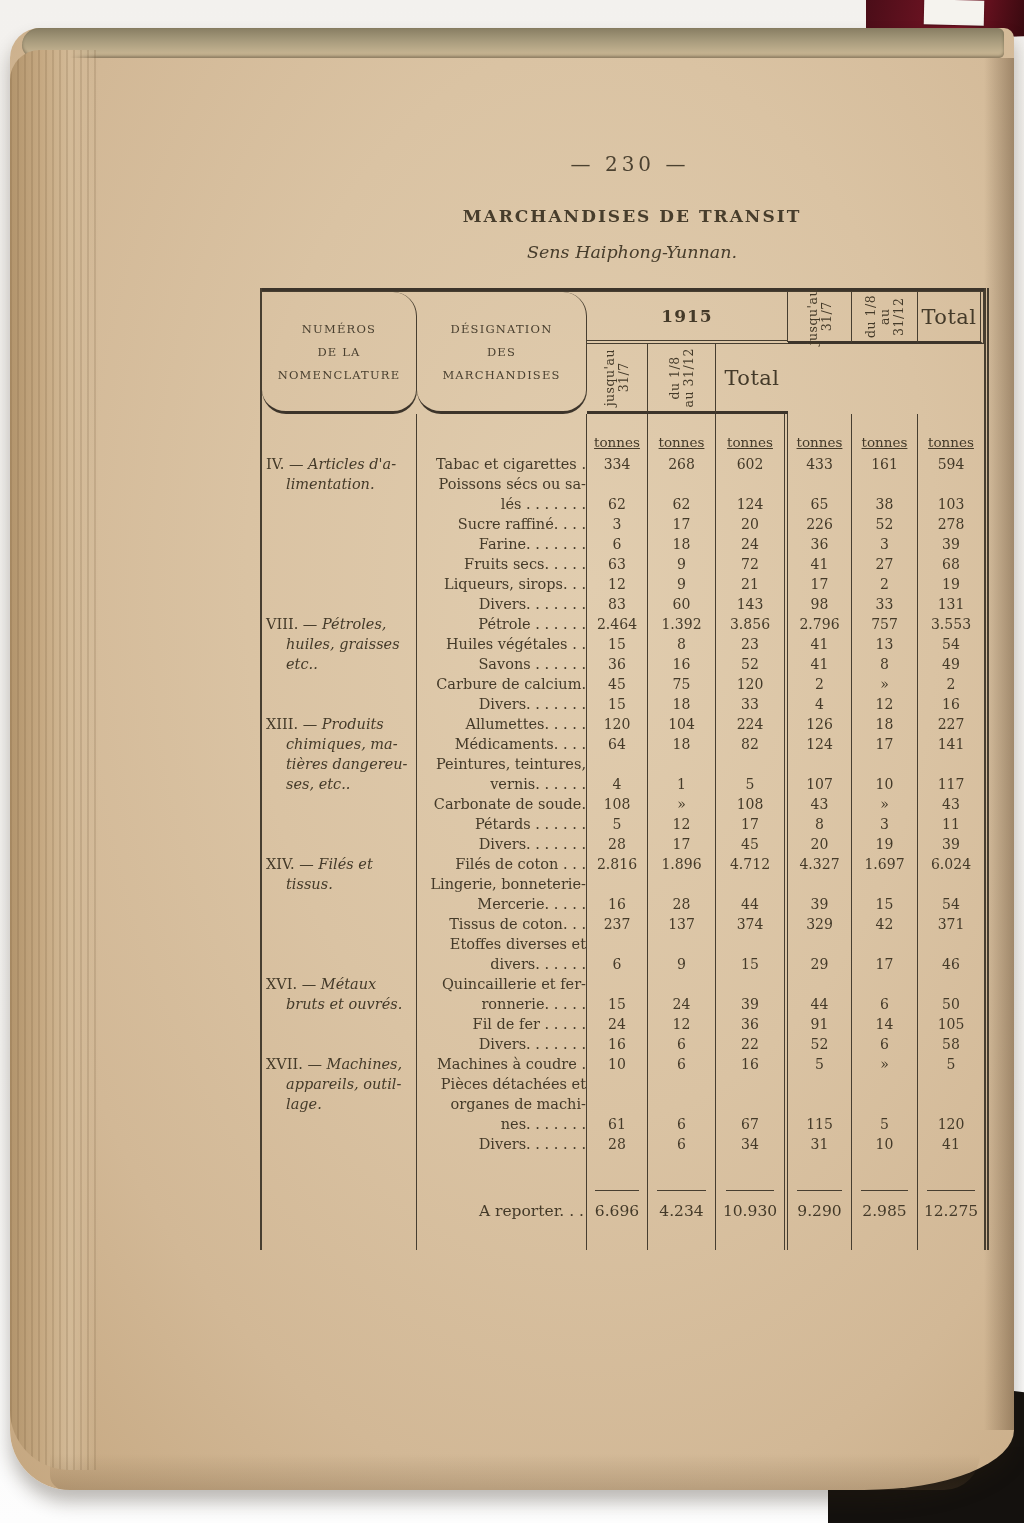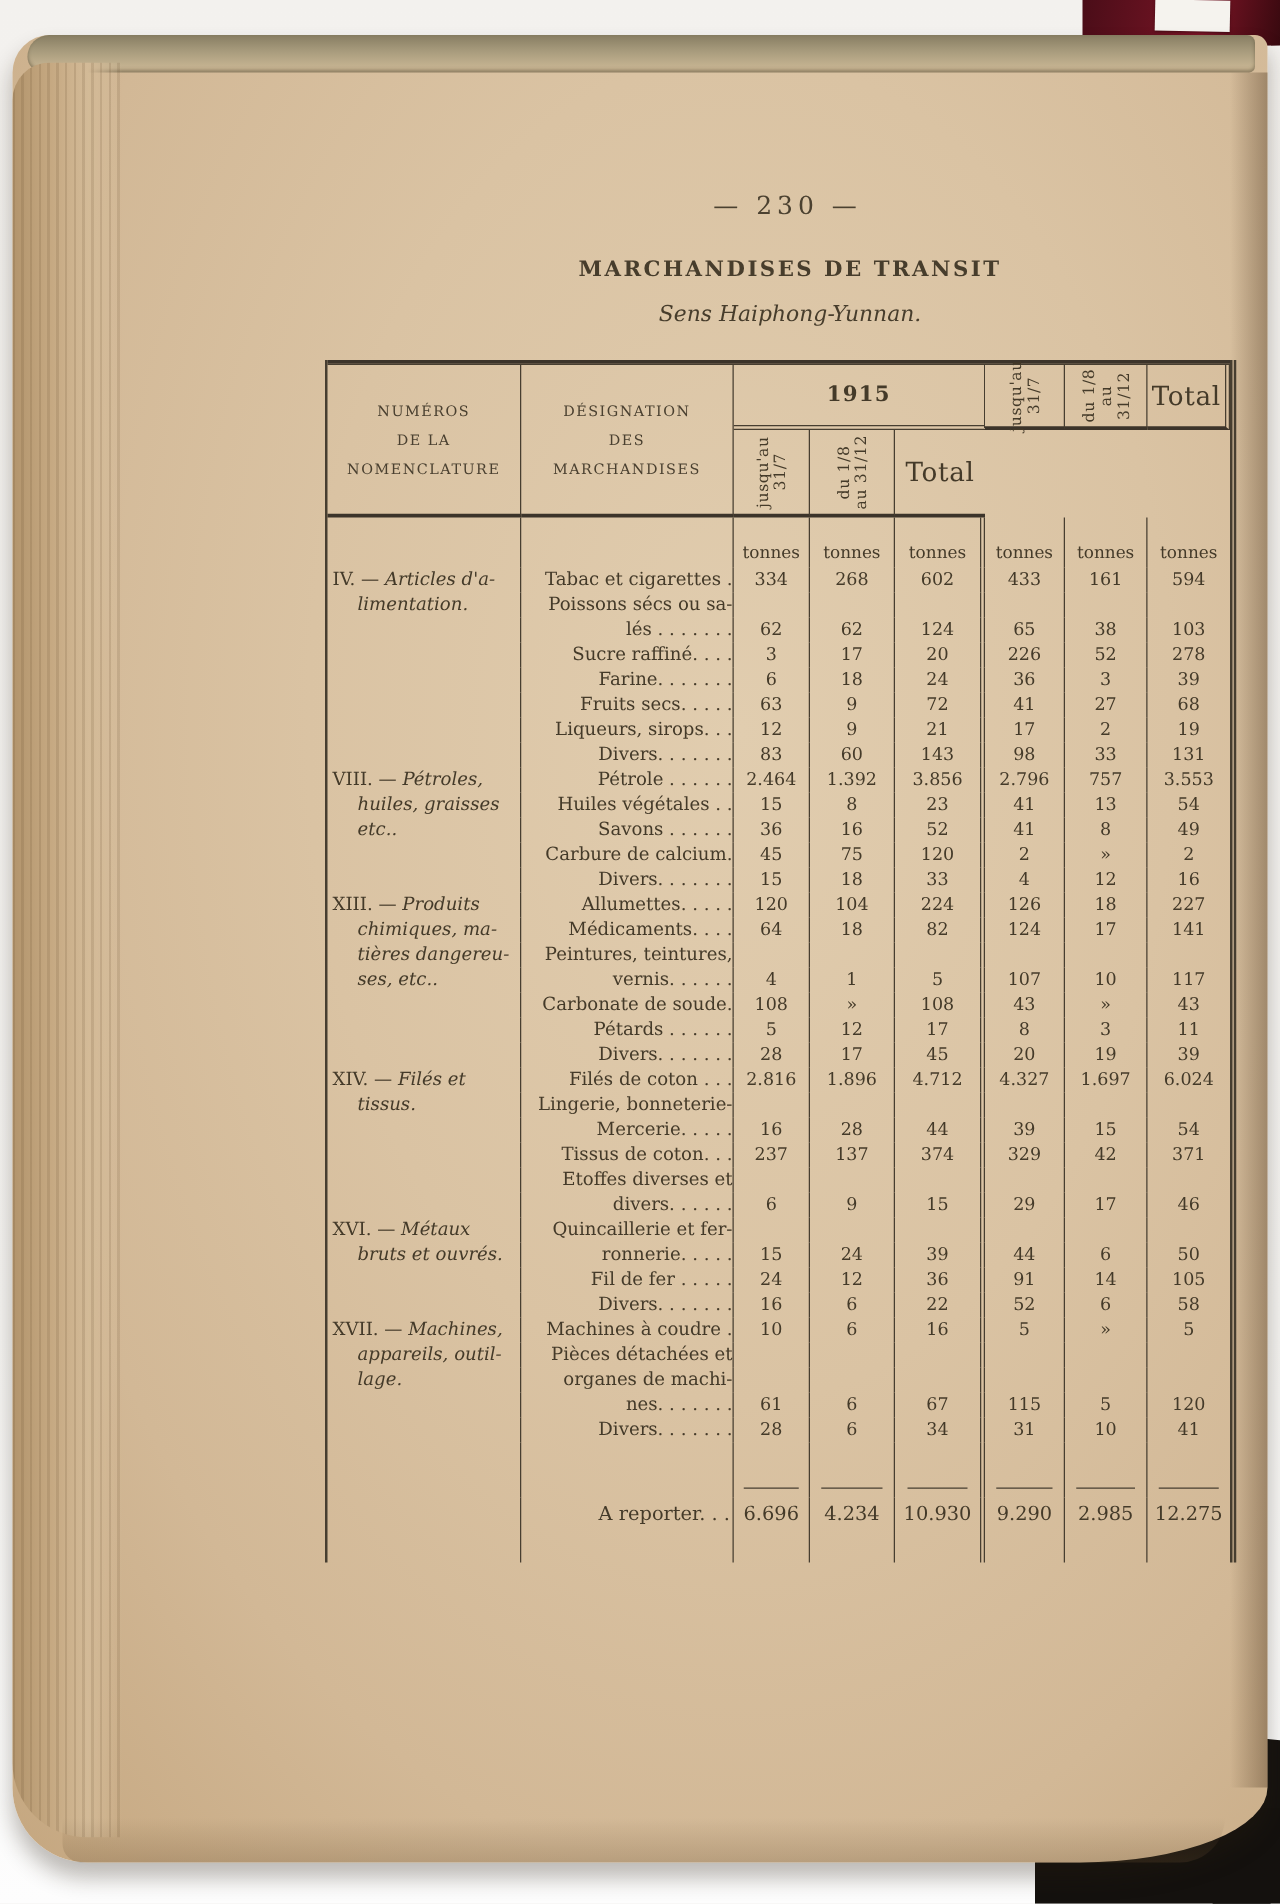--- a/index.html
+++ b/index.html
@@ -48,31 +48,31 @@
   .topbar { height:4px; border-top:3.5px solid #3c342a; border-bottom:1px solid #473e30; }
   .tgrid { display:grid; grid-template-columns:155px 170px 61px 68px 72px 64px 66px 66px; width:722px; }
   .cell { position:relative; }
   .br1 { border-right:1px solid #473e30; }
   .brd { border-right:4px double #473e30; }
   .heavy { border-bottom:3px solid #3c342a; }
 
   
   .hd-grid { grid-template-rows:52px 70px; }
   .hd-nomen, .hd-desig { grid-row:1 / span 2; display:flex; flex-direction:column; justify-content:center;
-    align-items:center; gap:9px; font-size:11.5px; letter-spacing:1.2px; color:#4a4030; text-align:center; }
+    align-items:center; gap:9px; font-size:11.5px; letter-spacing:1.2px; color:#4a4030; text-align:center;border-radius:24px; }
   .hd-year { grid-column:span 3; display:flex; align-items:center; justify-content:center;
     font-size:17px; font-weight:700; letter-spacing:1px; border-bottom:4px double #473e30; }
   .hd-sub { display:flex; align-items:center; justify-content:center; }
   .vlabel { writing-mode:vertical-rl; transform:rotate(180deg); white-space:pre-line;
     font-size:12.5px; line-height:14px; letter-spacing:.5px; text-align:center; }
   .hd-total { font-size:21px; letter-spacing:.5px; }
 
   
   .unit-cell { display:flex; align-items:flex-end; justify-content:center; padding-bottom:4px;
-    height:40px; font-size:13.5px; }
+    height:40px; font-size:13.5px;text-decoration:underline; }
   .tbody { grid-auto-rows:20px; font-size:14.5px; line-height:20px; }
   .c-nomen { padding-left:4px; font-style:italic; white-space:nowrap; font-size:14.5px; }
   .c-nomen .rn { font-style:normal;margin-top:11px; }
   .c-nomen.cont { padding-left:24px; }
   .c-desig { padding-left:7px; white-space:nowrap;text-align:right; }
   .c-desig.ind { padding-left:33px; }
   .c-val { text-align:center; font-size:14px; white-space:nowrap; }
 
   
   .f-spacer { height:34px; }

